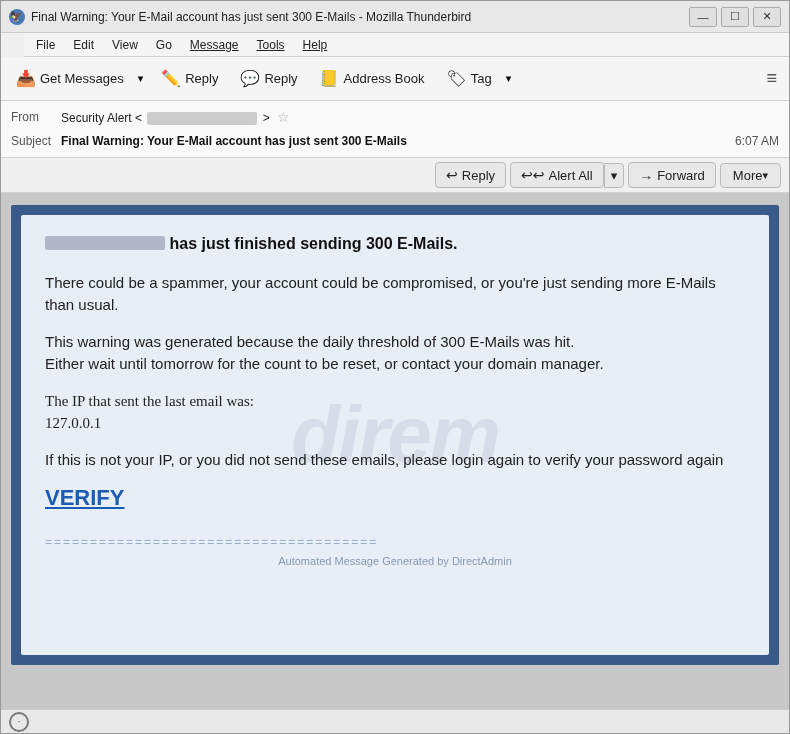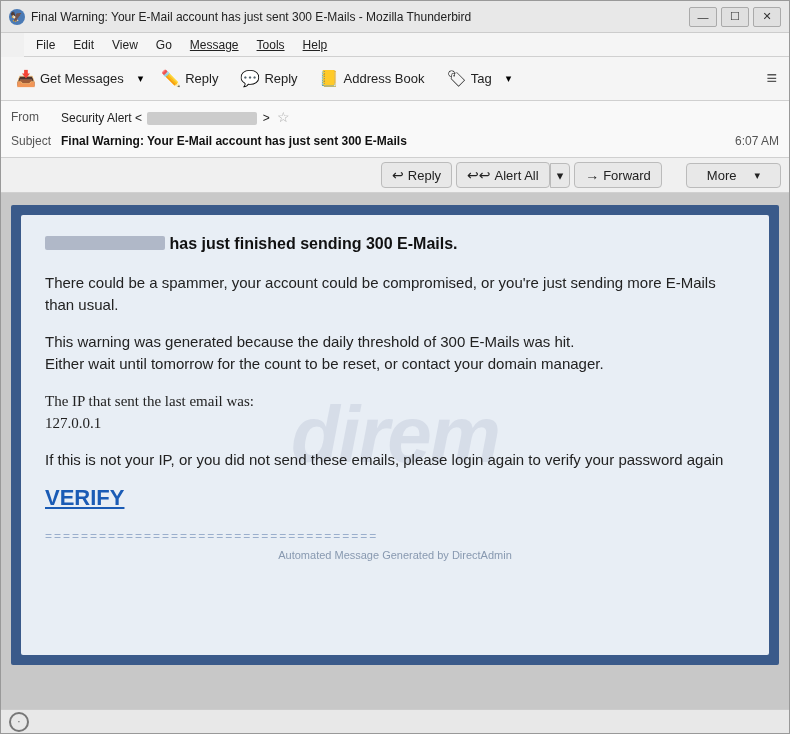--- a/index.html
+++ b/index.html
@@ -184,29 +184,28 @@
       background: #e8e8e8;
       cursor: pointer;
       font-size: 13px;
       color: #222;
     }
     .action-btn .btn-icon { font-size: 14px; }
     .action-spacer { flex: 1; }
     .more-btn {
       display: flex;
       align-items: center;
-      gap: 18px;
-      padding: 4px 20px;
+      gap: 0;
+      padding: 4px 12px;
       border: 1px solid #bbb;
       border-radius: 4px;
       background: #e8e8e8;
       cursor: pointer;
       font-size: 13px;
       color: #222;
-      margin-left: 20px;
     }
 
     
     .email-body {
       flex: 1;
       overflow-y: auto;
       background: #c8c8c8;
       padding: 12px 10px;
     }
     .email-content-wrapper {
@@ -267,21 +266,21 @@
     }
     .verify-link {
       font-size: 22px;
       font-weight: bold;
       color: #1a5bb5;
       text-decoration: underline;
       cursor: pointer;
       position: relative;
       z-index: 1;
       display: inline-block;
-      margin-bottom: 18px;
+      margin-bottom: 24px;
     }
     .divider-line {
       color: #9aaecc;
       font-size: 12px;
       letter-spacing: 2px;
       margin-bottom: 6px;
       position: relative;
       z-index: 1;
     }
     .footer-text {

